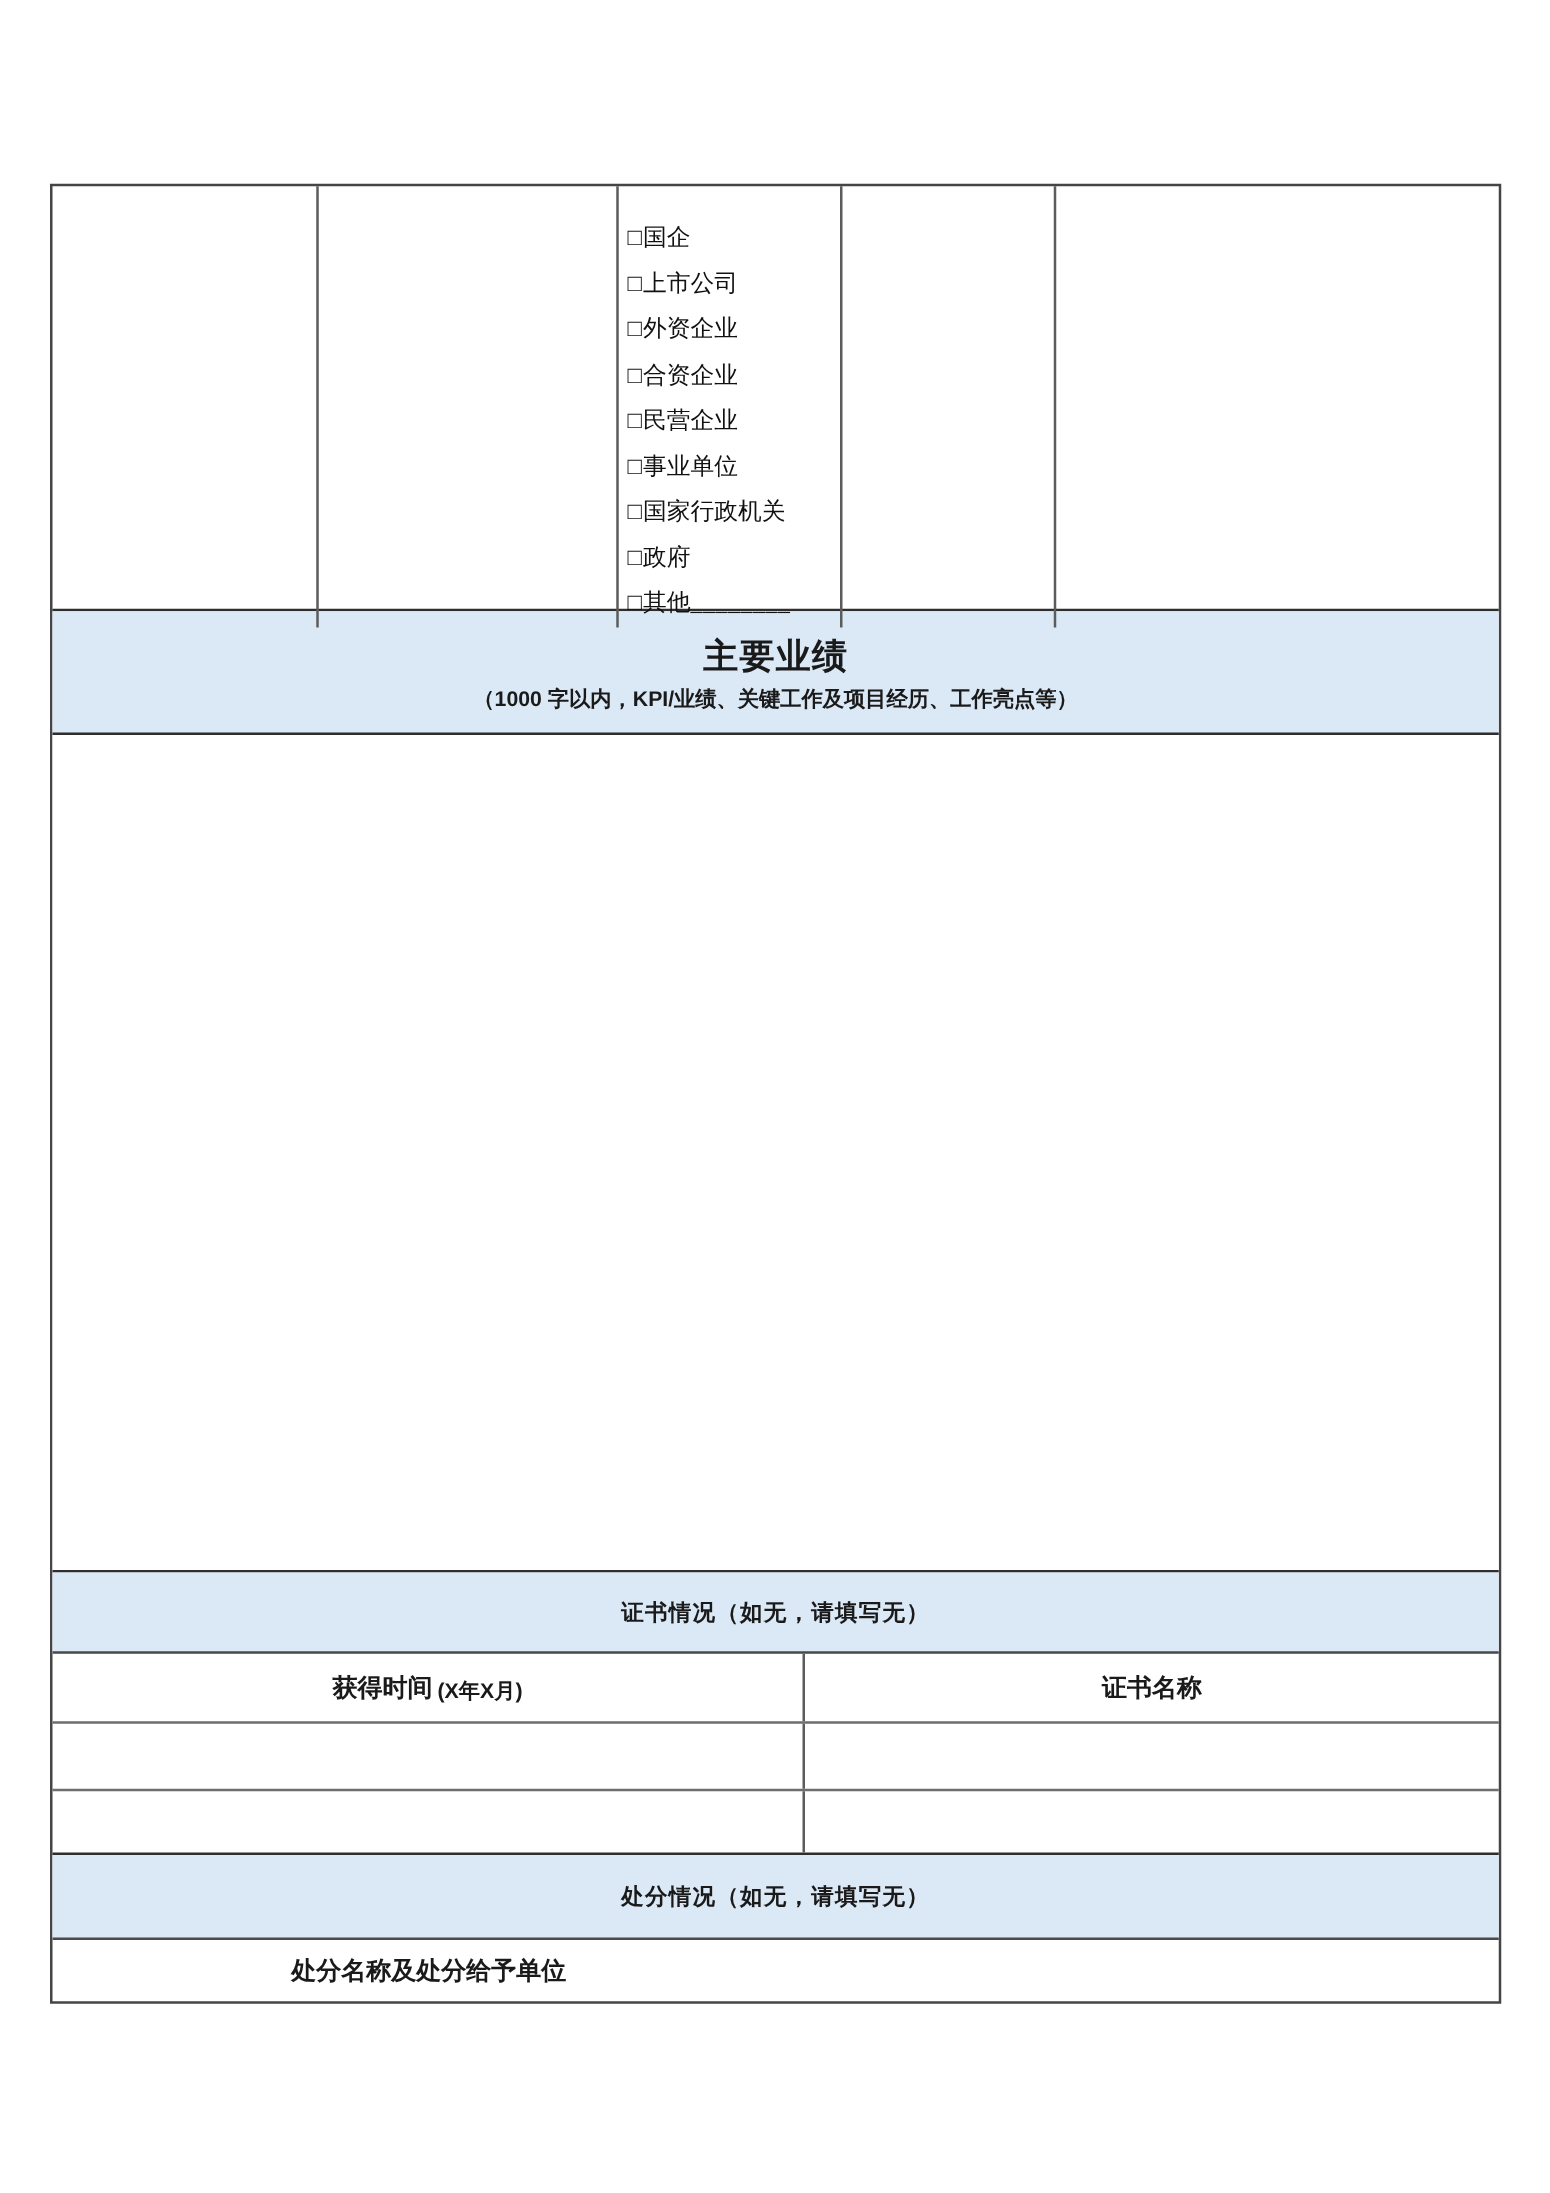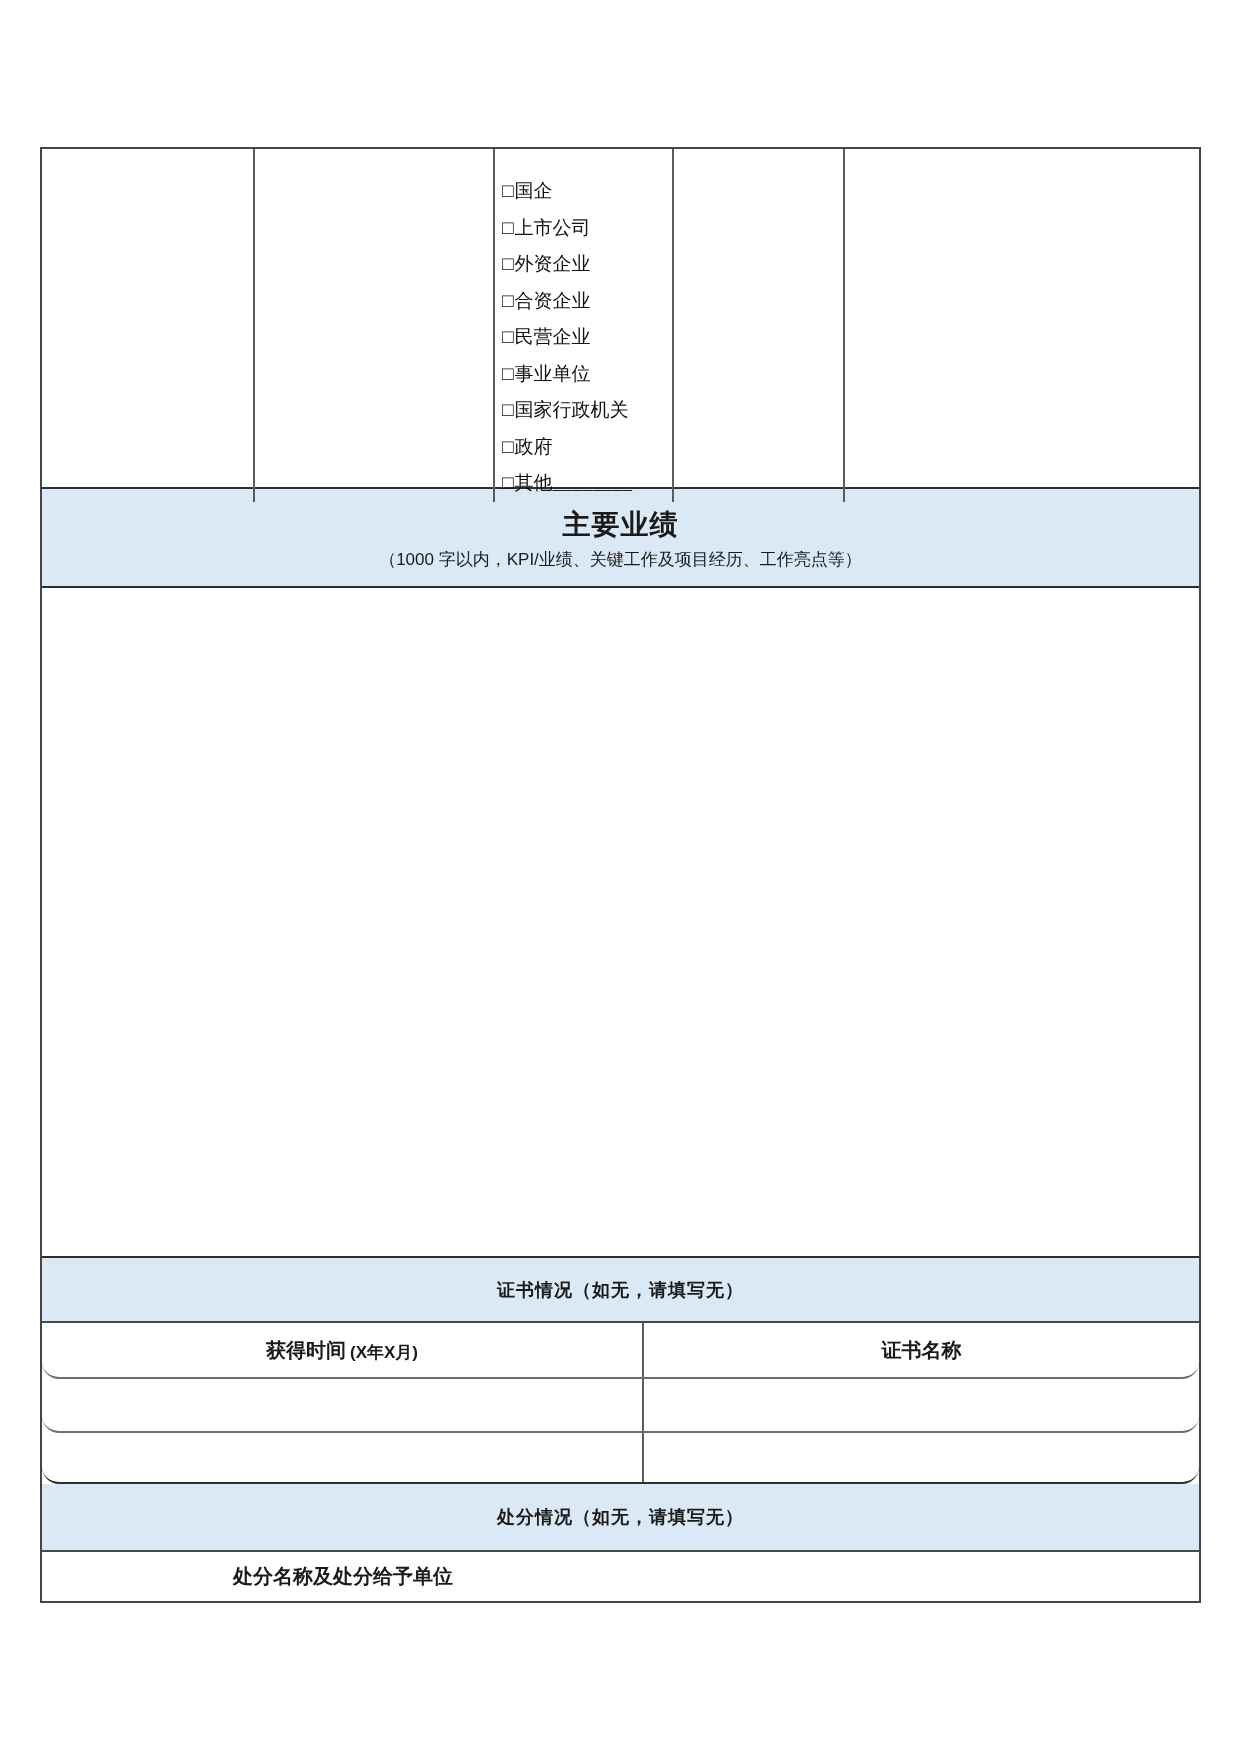--- a/index.html
+++ b/index.html
@@ -29,30 +29,30 @@
   .cb-box { margin-right:1px; }
   .cb-blank { letter-spacing:0.5px; }
 
   
   .band {
     background:#dbe8f5; display:flex; flex-direction:column;
     align-items:center; justify-content:center; text-align:center;
   }
   .band1 { height:99px; border-bottom:2px solid #2e2e2e; gap:4px; padding-top:2px; }
   .band-title-lg { font-size:28px; font-weight:700; letter-spacing:1px; }
-  .band-subtitle { font-size:17px; font-weight:400; }
+  .band-subtitle { font-size:17px; font-weight:700; }
   .band2 { height:65px; border-bottom:2px solid #4a4a4a; }
   .band3 { height:68px; border-bottom:2px solid #4a4a4a; }
   .band-title { font-size:18px; font-weight:700; letter-spacing:1px; }
 
   
   .content-area { height:670px; border-bottom:2px solid #2e2e2e; background:#ffffff; }
 
   
-  .two-col { display:grid; grid-template-columns:602px 1fr;border-radius:17px; }
+  .two-col { display:grid; grid-template-columns:602px 1fr; }
   .two-col .cell { border-right:2px solid #5c5c5c; }
   .two-col .cell.last { border-right:none; }
   .hrow-cert { height:56px; border-bottom:2px solid #6e6e6e; }
   .data-row-1 { height:54px; border-bottom:2px solid #6e6e6e; }
   .data-row-2 { height:51px; border-bottom:2px solid #2e2e2e; }
   .hrow-pun { height:49px; }
   .hcell {
     display:flex; align-items:center; justify-content:center;
     font-weight:700; font-size:20px; white-space:nowrap;
   }

